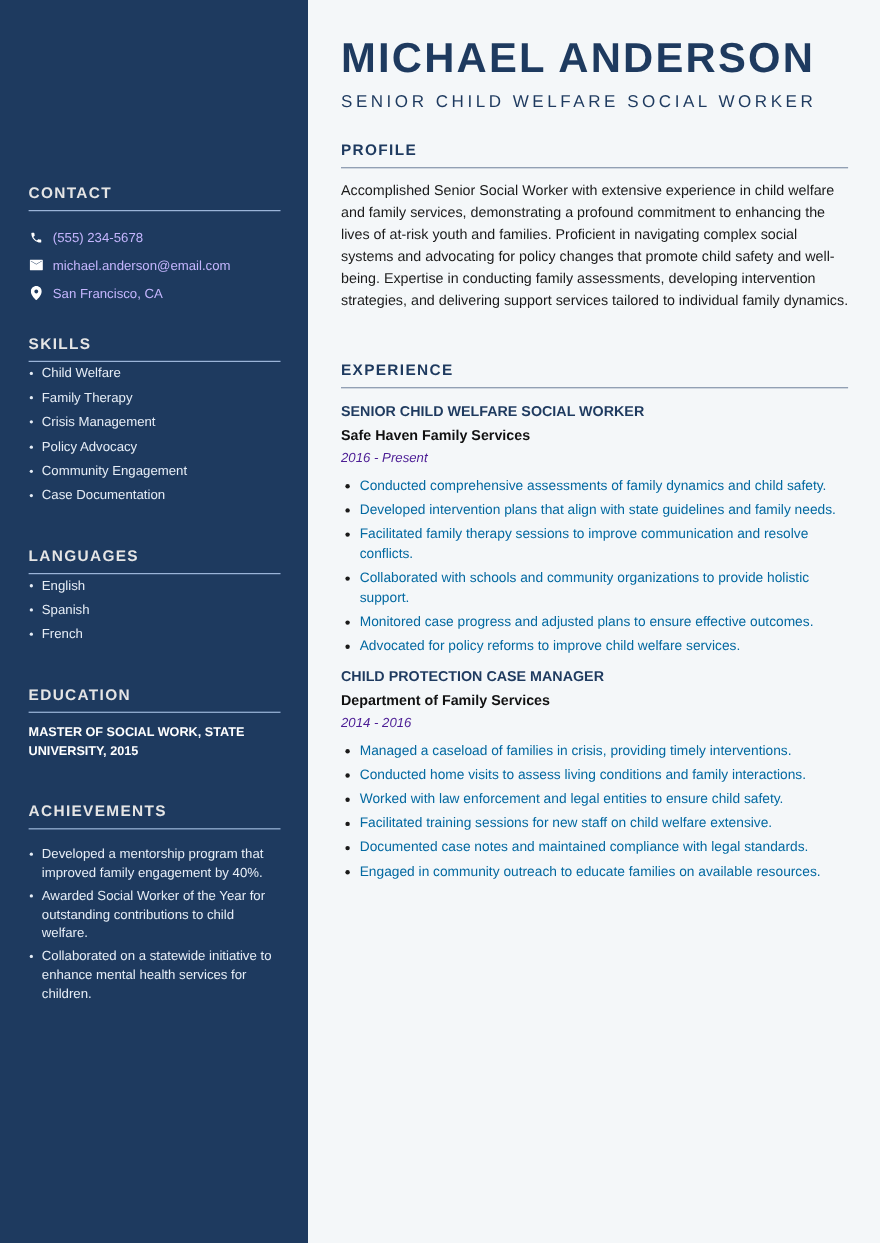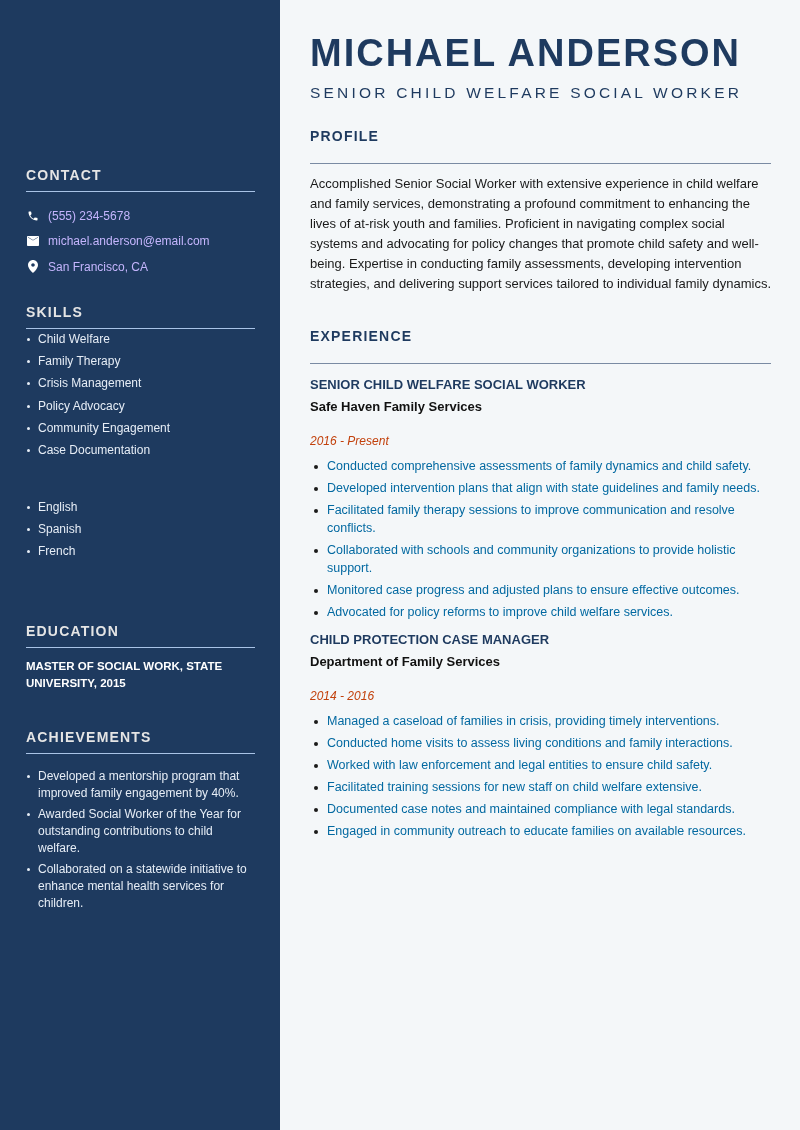--- a/index.html
+++ b/index.html
@@ -69,40 +69,40 @@
   }
   .job-title {
     position: absolute; top: 84px; left: 0;
     font-size: 15.5px; color: #1e3a5f;
     letter-spacing: 3.2px; white-space: nowrap;
   }
   .main-section { position: absolute; left: 0; width: 461px; }
   .main-title {
     font-size: 14px; font-weight: bold; color: #1e3a5f;
     letter-spacing: 1.2px;
-    padding-bottom: 19px;
+    padding-bottom: 8px;
     border-bottom: 1.5px solid #7a8ba3;
   }
   .profile-text {
     margin-top: 10px;
     font-size: 13px; line-height: 20px; color: #1a1a1a;
   }
   .job { margin-top: 12px; }
   .job-role {
     font-size: 13px; font-weight: bold; color: #1e3a5f;
     line-height: 18px;
   }
   .job-company {
     margin-top: 4px;
     font-size: 13px; font-weight: bold; color: #111111;
     line-height: 18px;
   }
   .job-dates {
-    margin-top: 17px;
-    font-size: 12px; font-style: italic; color: #c2410c;
+    margin-top: 3px;
+    font-size: 12px; font-style: italic; color: #4c1d95;
     line-height: 16px;
   }
   .job-bullets { list-style: none; margin-top: 8px; }
   .job-bullets li {
     position: relative; padding-left: 17px;
     font-size: 12.5px; color: #0369a1;
     line-height: 18px; margin-bottom: 4px;
   }
   .job-bullets li::before {
     content: ""; position: absolute; left: 4px; top: 7.5px;
@@ -150,20 +150,21 @@
       <li>Child Welfare</li>
       <li>Family Therapy</li>
       <li>Crisis Management</li>
       <li>Policy Advocacy</li>
       <li>Community Engagement</li>
       <li>Case Documentation</li>
     </ul>
   </section>
 
   <section class="side-section" style="top:497px;">
+    <h2 class="side-title">LANGUAGES</h2>
     <ul class="bullet-list">
       <li>English</li>
       <li>Spanish</li>
       <li>French</li>
     </ul>
   </section>
 
   <section class="side-section" style="top:623px;">
     <h2 class="side-title">EDUCATION</h2>
     <p class="edu-text">MASTER OF SOCIAL WORK, STATE UNIVERSITY, 2015</p>

